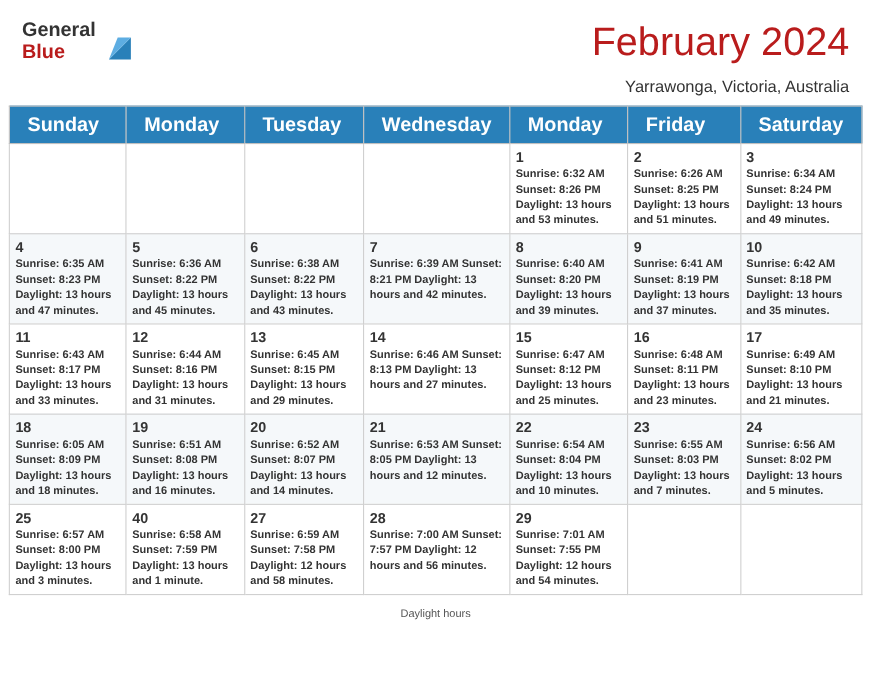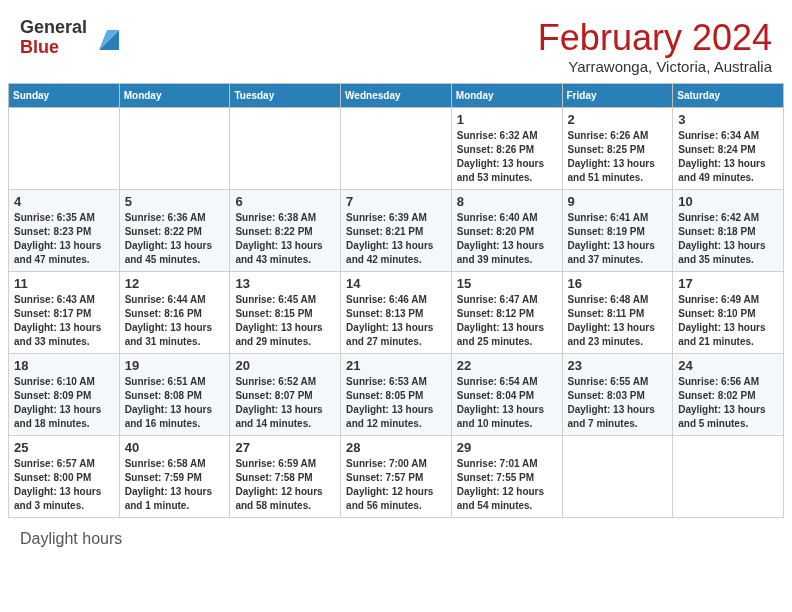--- a/index.html
+++ b/index.html
@@ -11,21 +11,21 @@
       padding: 0;
     }
     .header {
       display: flex;
       justify-content: space-between;
       align-items: flex-start;
       padding: 18px 20px 8px 20px;
     }
     .logo {
       display: flex;
-      align-items: center;
+      align-items: flex-end;
       gap: 0;
     }
     .logo-text {
       font-size: 18px;
       font-weight: bold;
       color: #333;
       line-height: 1.1;
     }
     .logo-text .general { display: block; }
     .logo-text .blue { display: block; color: #b91c1c; }
@@ -39,34 +39,34 @@
     }
     .month-title {
       font-size: 36px;
       font-weight: 300;
       color: #b91c1c;
       line-height: 1.1;
     }
     .location {
       font-size: 15px;
       color: #333;
-      margin-top: 0;
+      margin-top: 13px;
     }
     .calendar {
       width: 100%;
       border-collapse: collapse;
       margin: 0;
       padding: 0 0px;
     }
     .calendar th {
       background: #2980b9;
       color: #fff;
-      font-size: 10px;
+      font-size: 18px;
       font-weight: bold;
-      padding: 6px 4px;
+      padding: 6px 16px;
       text-align: left;
       border: 1px solid #c0c0c0;
     }
     .calendar td {
       border: 1px solid #d0d0d0;
       vertical-align: top;
       padding: 4px 5px;
       font-size: 10.5px;
       color: #333;
       width: calc(100%/7);
@@ -88,23 +88,23 @@
       line-height: 1.4;
       font-weight: bold;
     }
     .empty-cell {
       background: #fff !important;
     }
     .calendar-wrapper {
       padding: 0 8px 8px 8px;
     }
     .footer {
-      text-align: left;
+      text-align: center;
       padding: 4px 20px;
-      font-size: 16px;
+      font-size: 10px;
       color: #555;
     }
   </style>
 </head>
 <body>
 
 <div class="header">
   <div class="logo">
     <div class="logo-text">
       <span class="general">General</span>
@@ -260,21 +260,21 @@
             <div class="day-number">17</div>
             <div class="day-detail">Sunrise: 6:49 AM
 Sunset: 8:10 PM
 Daylight: 13 hours
 and 21 minutes.</div>
           </td>
         </tr>
         <tr>
           <td>
             <div class="day-number">18</div>
-            <div class="day-detail">Sunrise: 6:10 AM
+            <div class="day-detail">Sunrise: 6:05 AM
 Sunset: 8:09 PM
 Daylight: 13 hours
 and 18 minutes.</div>
           </td>
           <td>
             <div class="day-number">19</div>
             <div class="day-detail">Sunrise: 6:51 AM
 Sunset: 8:08 PM
 Daylight: 13 hours
 and 16 minutes.</div>

